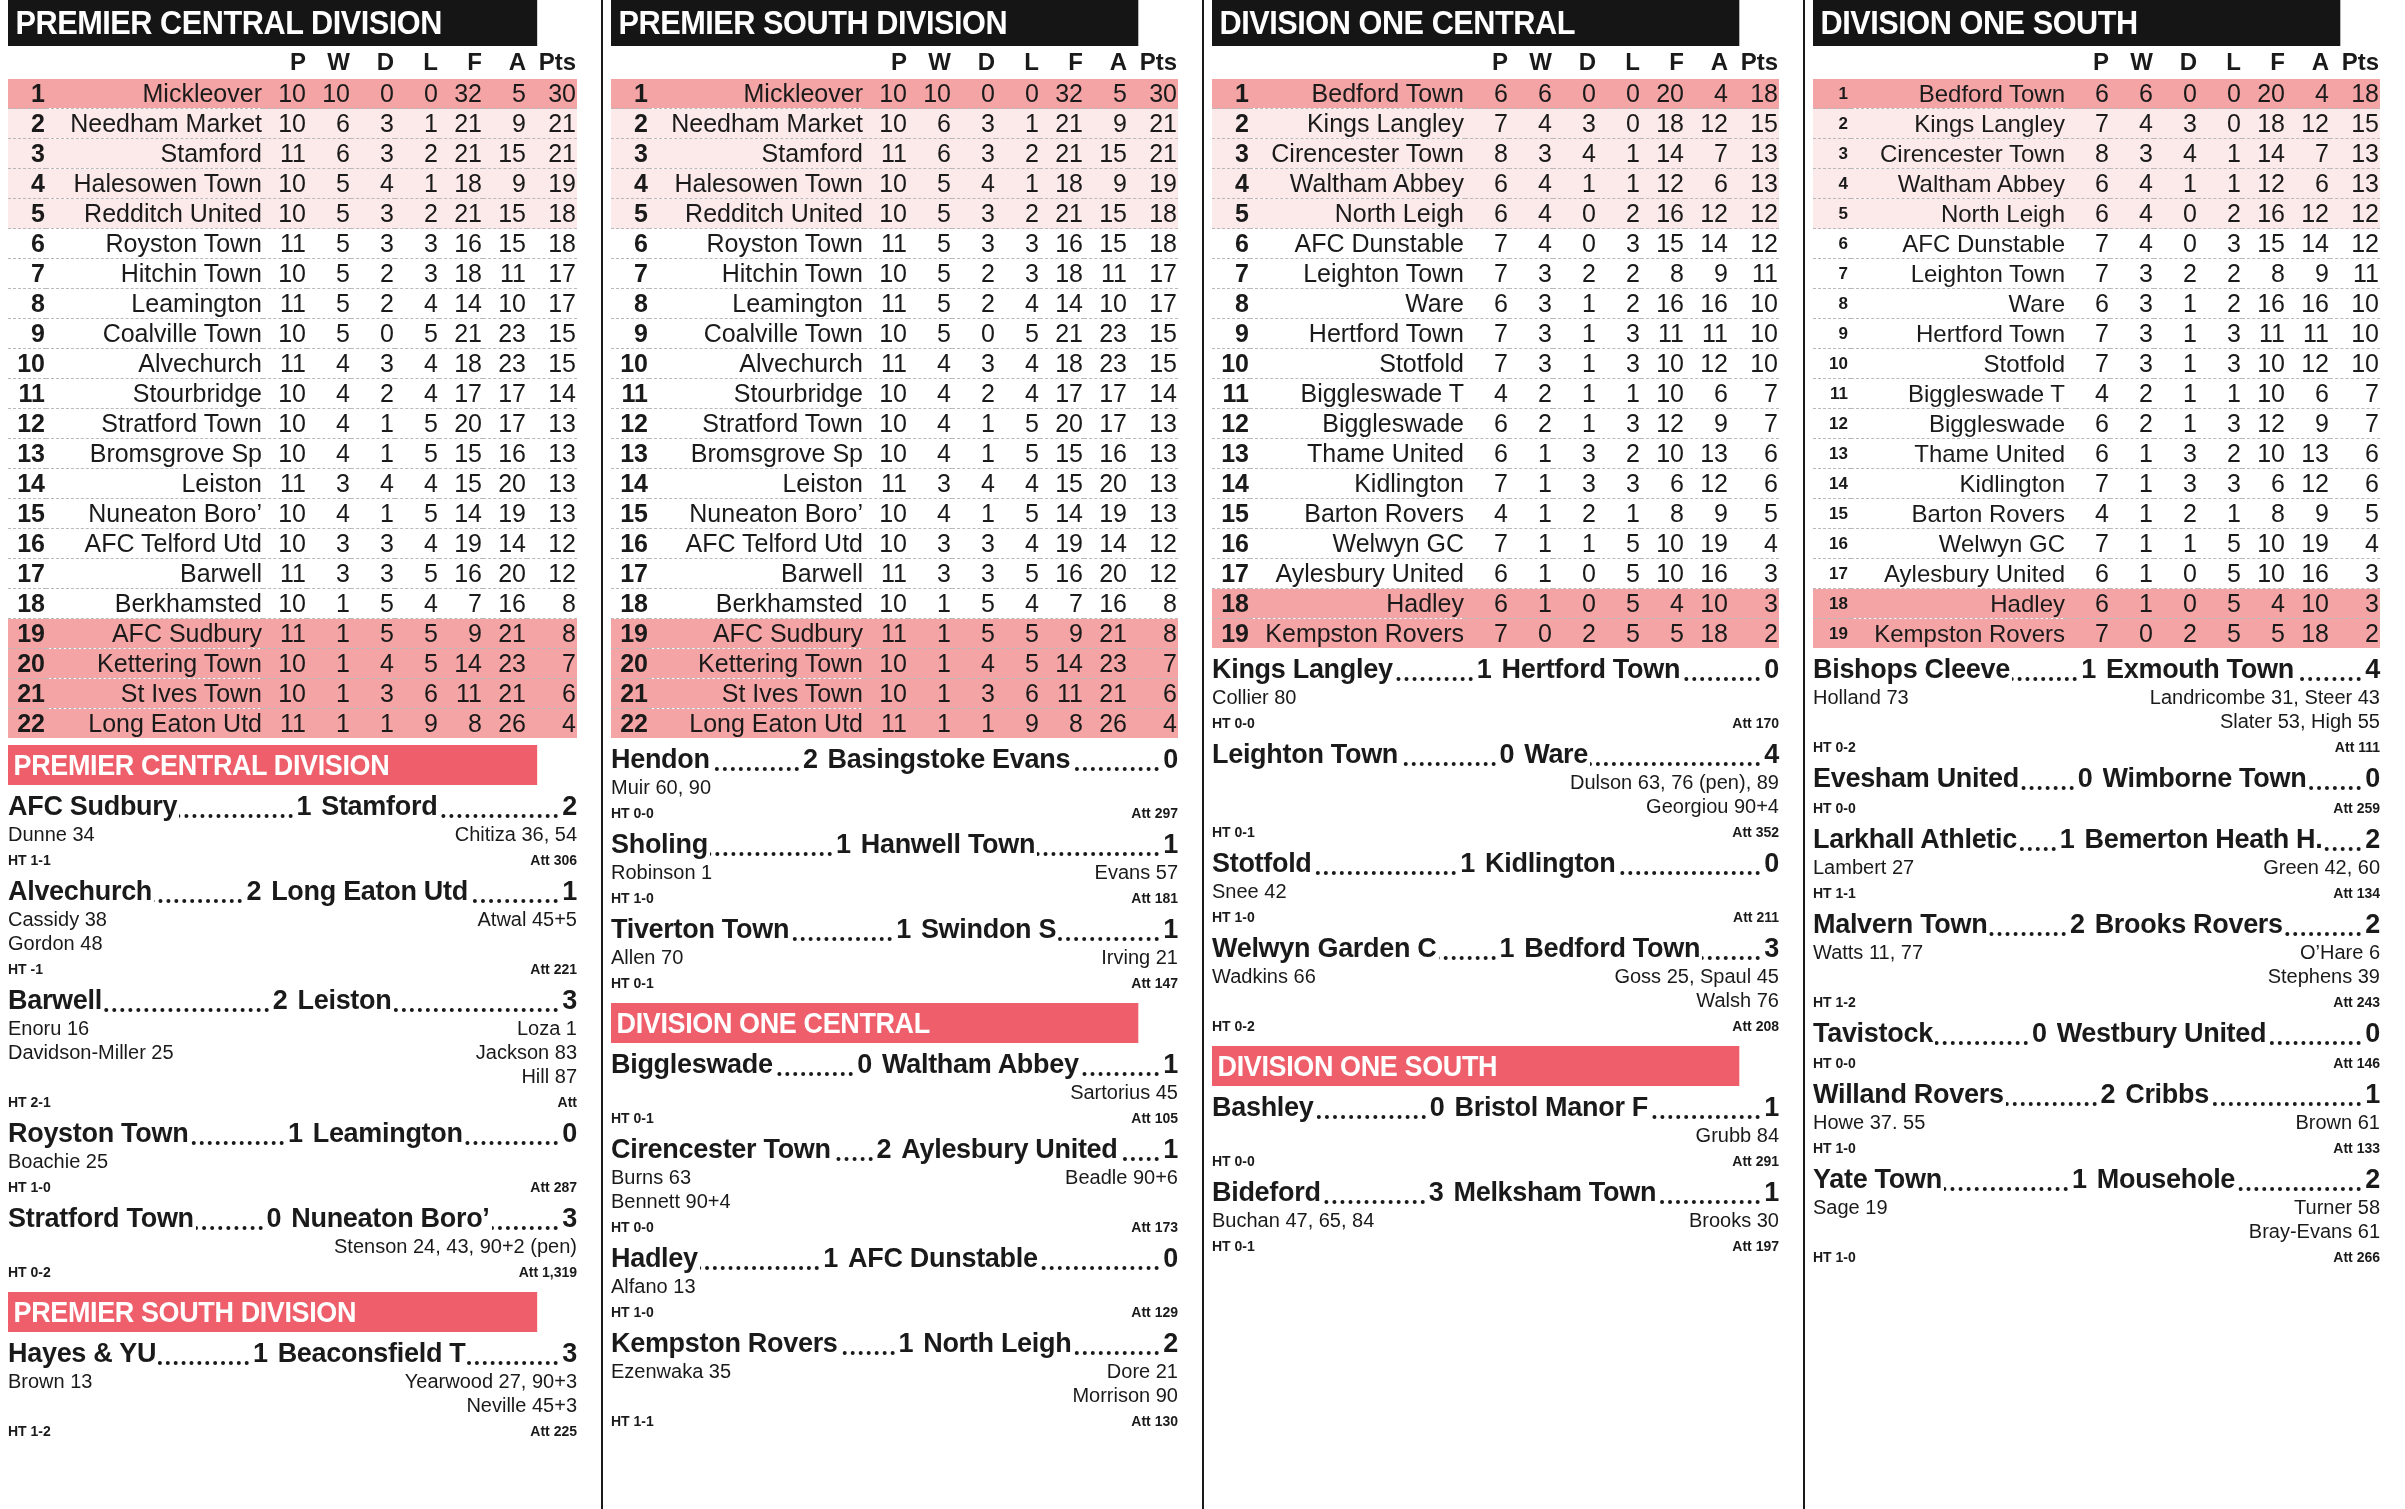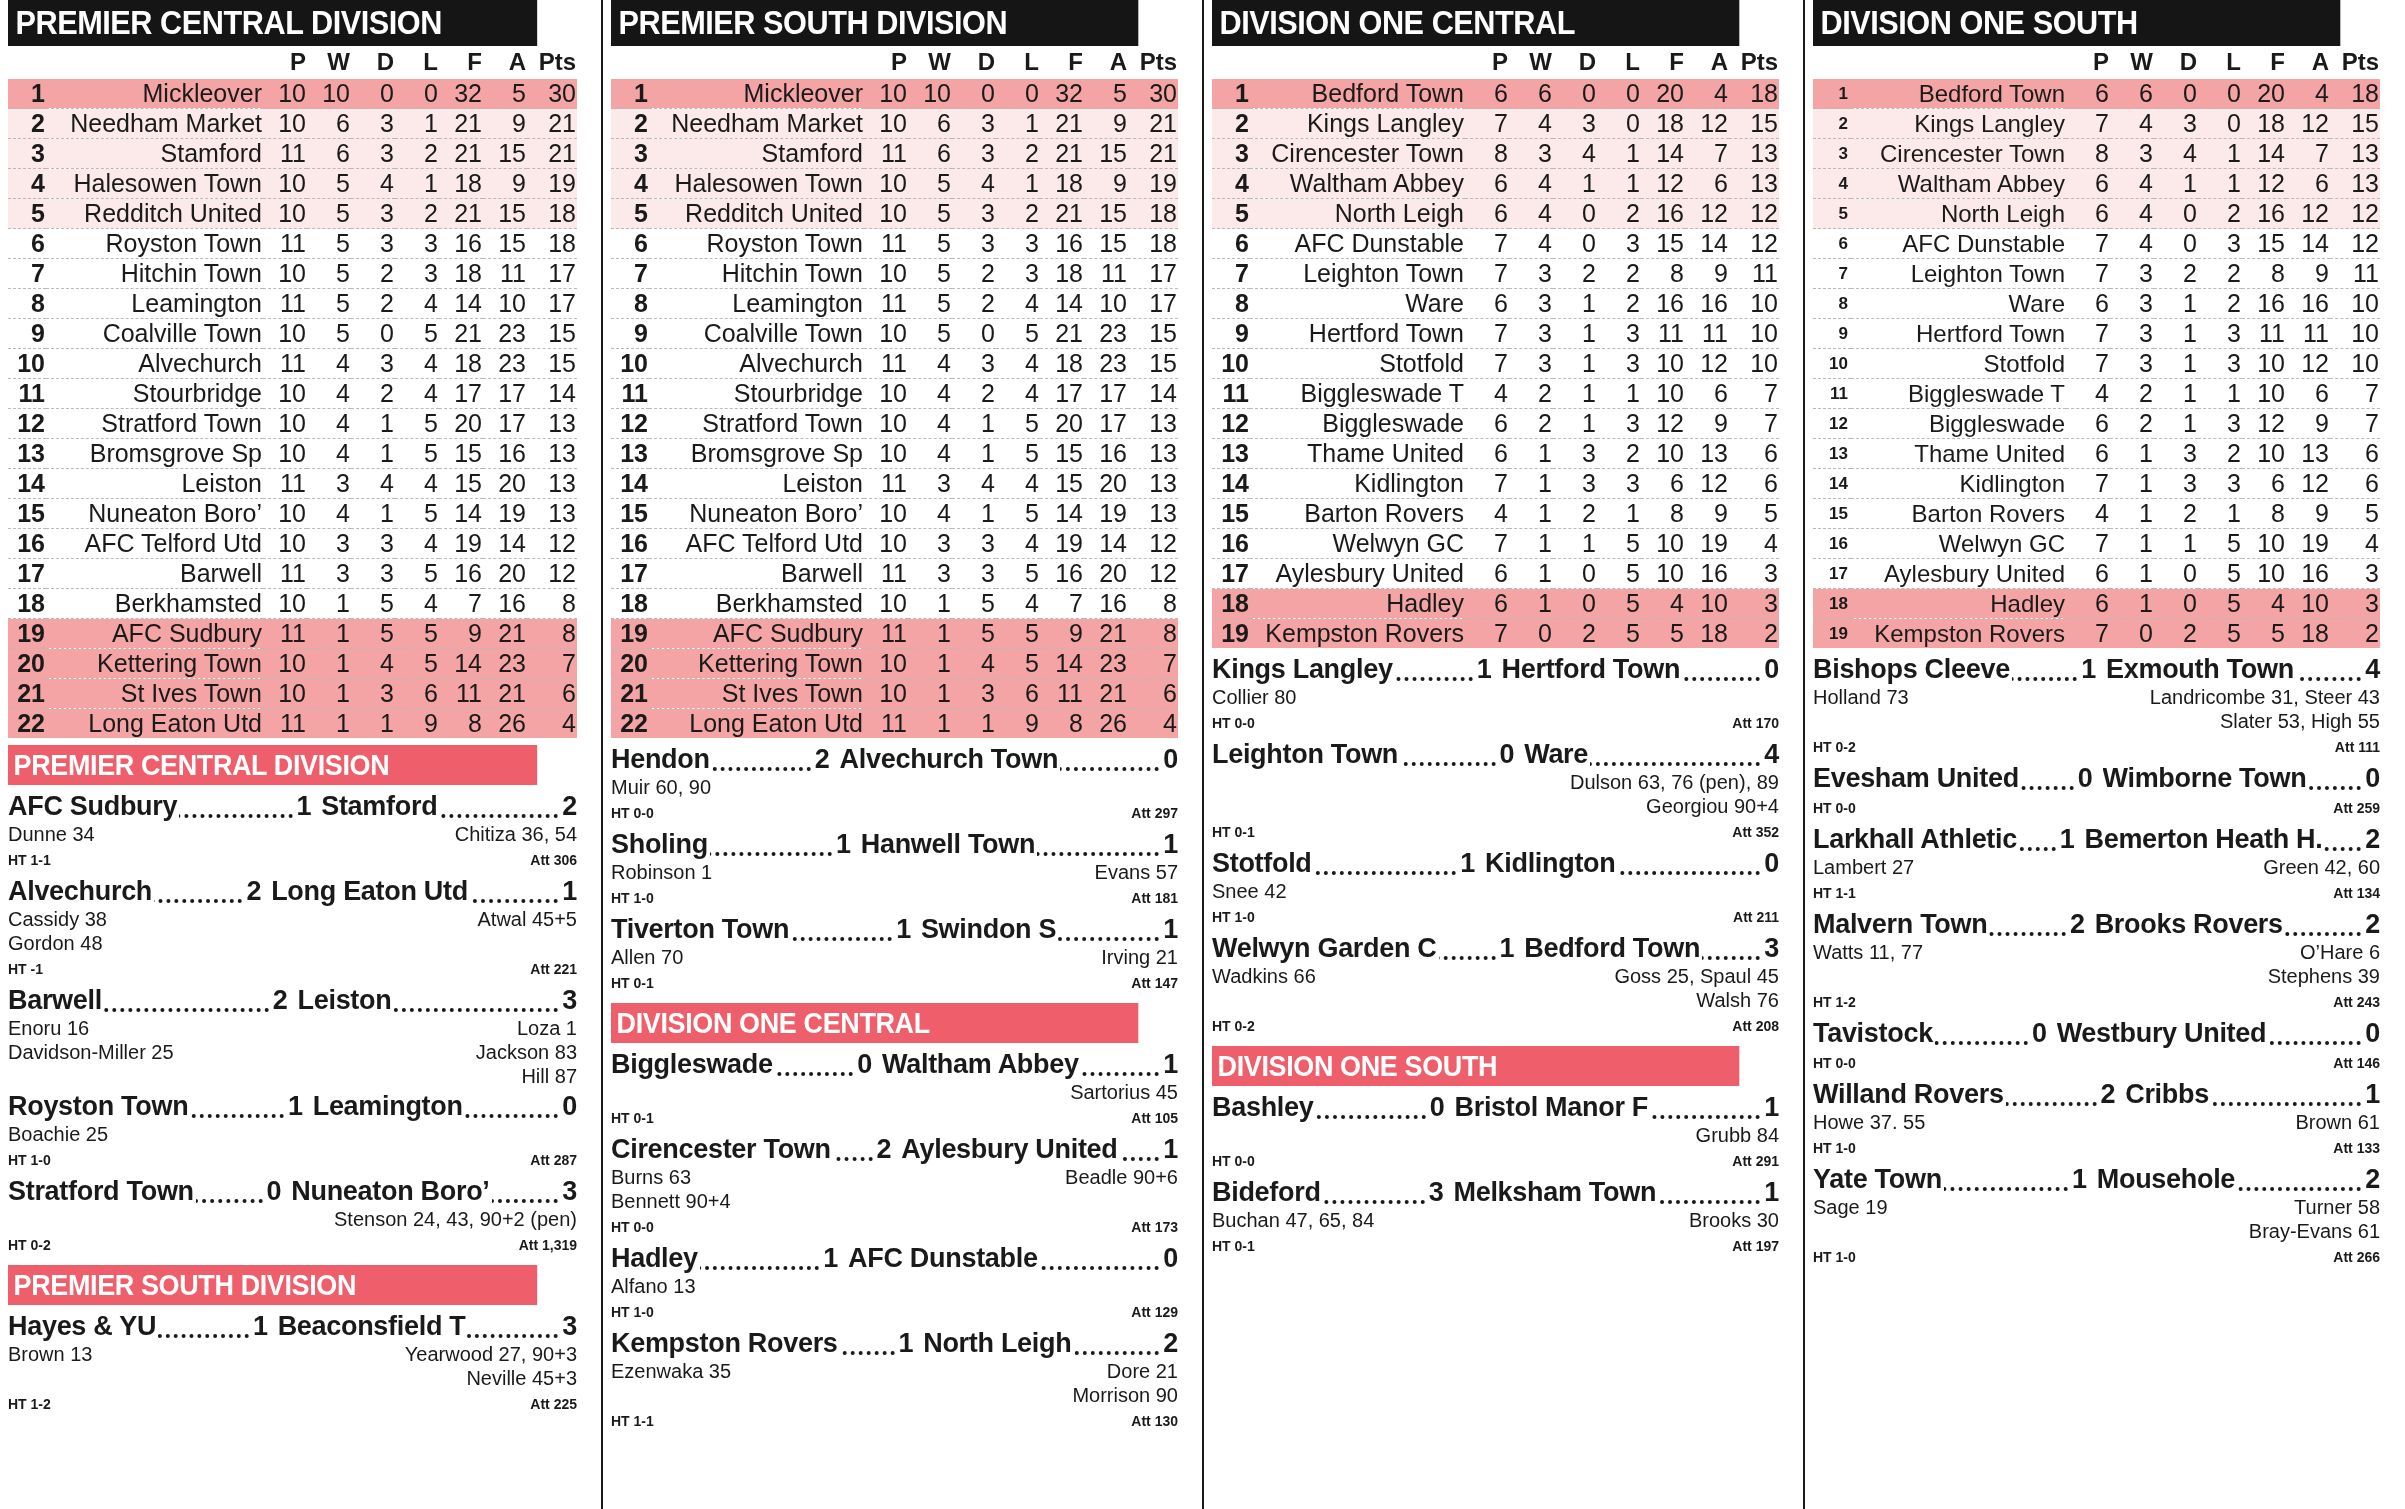--- a/index.html
+++ b/index.html
@@ -446,20 +446,24 @@
           <div class="right">Loza 1</div>
         </div>
         <div class="scorers">
           <div class="left">Davidson-Miller 25</div>
           <div class="right">Jackson 83</div>
         </div>
         <div class="scorers">
           <div class="left"></div>
           <div class="right">Hill 87</div>
         </div>
+        <div class="htrow">
+          <div class="ht">HT 2-1</div>
+          <div class="att">Att</div>
+        </div>
       </div>
       <div class="match">
         <div class="mrow">
           <div class="mteam mhome"><span class="dots"></span><span class="nm">Royston Town</span></div>
           <div class="mscore">1</div>
           <div class="mgap"></div>
           <div class="mteam"><span class="dots"></span><span class="nm">Leamington</span></div>
           <div class="mscore">0</div>
         </div>
         <div class="scorers">
@@ -782,21 +786,21 @@
             <td>4</td>
           </tr>
         </tbody>
       </table>
       <div class="sp"></div>
       <div class="match">
         <div class="mrow">
           <div class="mteam mhome"><span class="dots"></span><span class="nm">Hendon</span></div>
           <div class="mscore">2</div>
           <div class="mgap"></div>
-          <div class="mteam"><span class="dots"></span><span class="nm">Alvechurch Town</span></div>
+          <div class="mteam"><span class="dots"></span><span class="nm">Basingstoke Evans</span></div>
           <div class="mscore">0</div>
         </div>
         <div class="scorers">
           <div class="left">Muir 60, 90</div>
           <div class="right"></div>
         </div>
         <div class="htrow">
           <div class="ht">HT 0-0</div>
           <div class="att">Att 297</div>
         </div>

